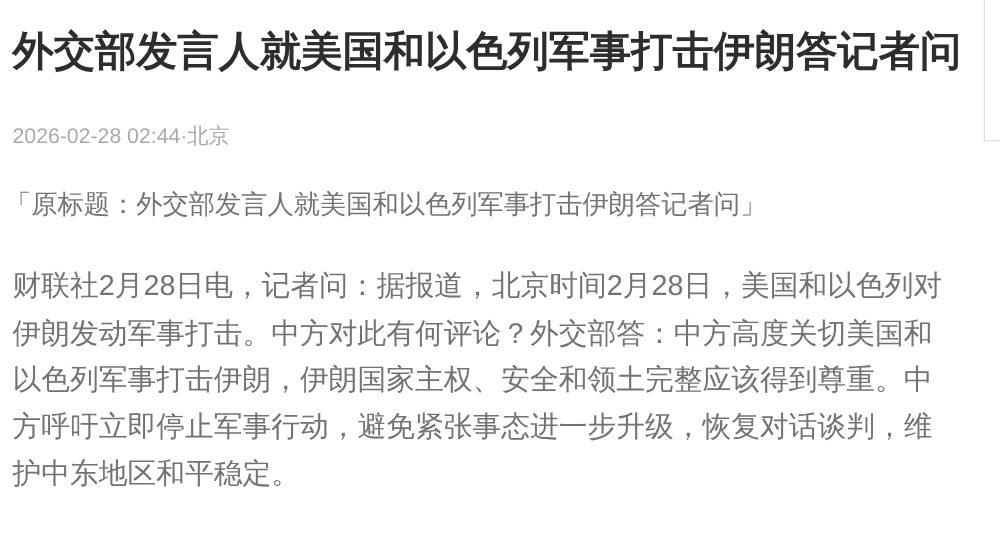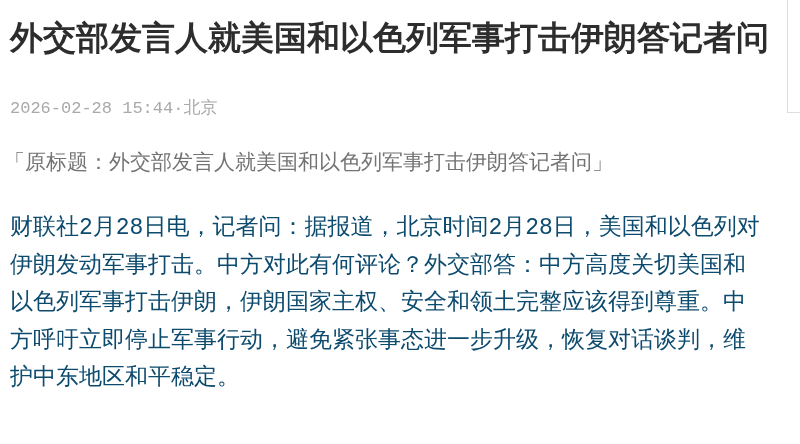--- a/index.html
+++ b/index.html
@@ -9,21 +9,20 @@
     height: 444px;
     background: #ffffff;
     font-family: "Liberation Sans", sans-serif;
     position: relative;
     overflow: hidden;
   }
   .page {
     width: 800px;
     height: 444px;
     position: relative;
-    font-family: Liberation Mono, monospace;
   }
   .article-title {
     margin: 0;
     padding: 20px 10px 0 10px;
     font-size: 33px;
     line-height: 1.3;
     font-weight: 700;
     color: #2d2d2d;
     white-space: nowrap;
   }
@@ -51,21 +50,21 @@
     color: #737373;
     white-space: nowrap;
   }
   .article-body {
     margin: 34px 0 0 0;
     padding: 0;
     margin-left: 10px;
     width: 750px;
     font-size: 23px;
     line-height: 37.4px;
-    color: #0c4a6e;
+    color: #737373;
     text-align: left;
     word-break: break-all;
   }
   .overlay-panel-corner {
     position: absolute;
     top: -12px;
     left: 787px;
     width: 14px;
     height: 125px;
     border-left: 1px solid #dedede;
@@ -74,21 +73,21 @@
   }
 </style>
 </head>
 <body>
 
 <div class="page">
 
   <h1 class="article-title">外交部发言人就美国和以色列军事打击伊朗答记者问</h1>
 
   <div class="meta">
-    <div class="article-datetime">2026-02-28 15:44·北京</div>
+    <div class="article-datetime">2026-02-28 02:44·北京</div>
   </div>
 
   <p class="original-title-note">「原标题：外交部发言人就美国和以色列军事打击伊朗答记者问」</p>
 
   <p class="article-body">财联社2月28日电，记者问：据报道，北京时间2月28日，美国和以色列对伊朗发动军事打击。中方对此有何评论？外交部答：中方高度关切美国和以色列军事打击伊朗，伊朗国家主权、安全和领土完整应该得到尊重。中方呼吁立即停止军事行动，避免紧张事态进一步升级，恢复对话谈判，维护中东地区和平稳定。</p>
 
   <div class="overlay-panel-corner"></div>
 
 </div>
 

